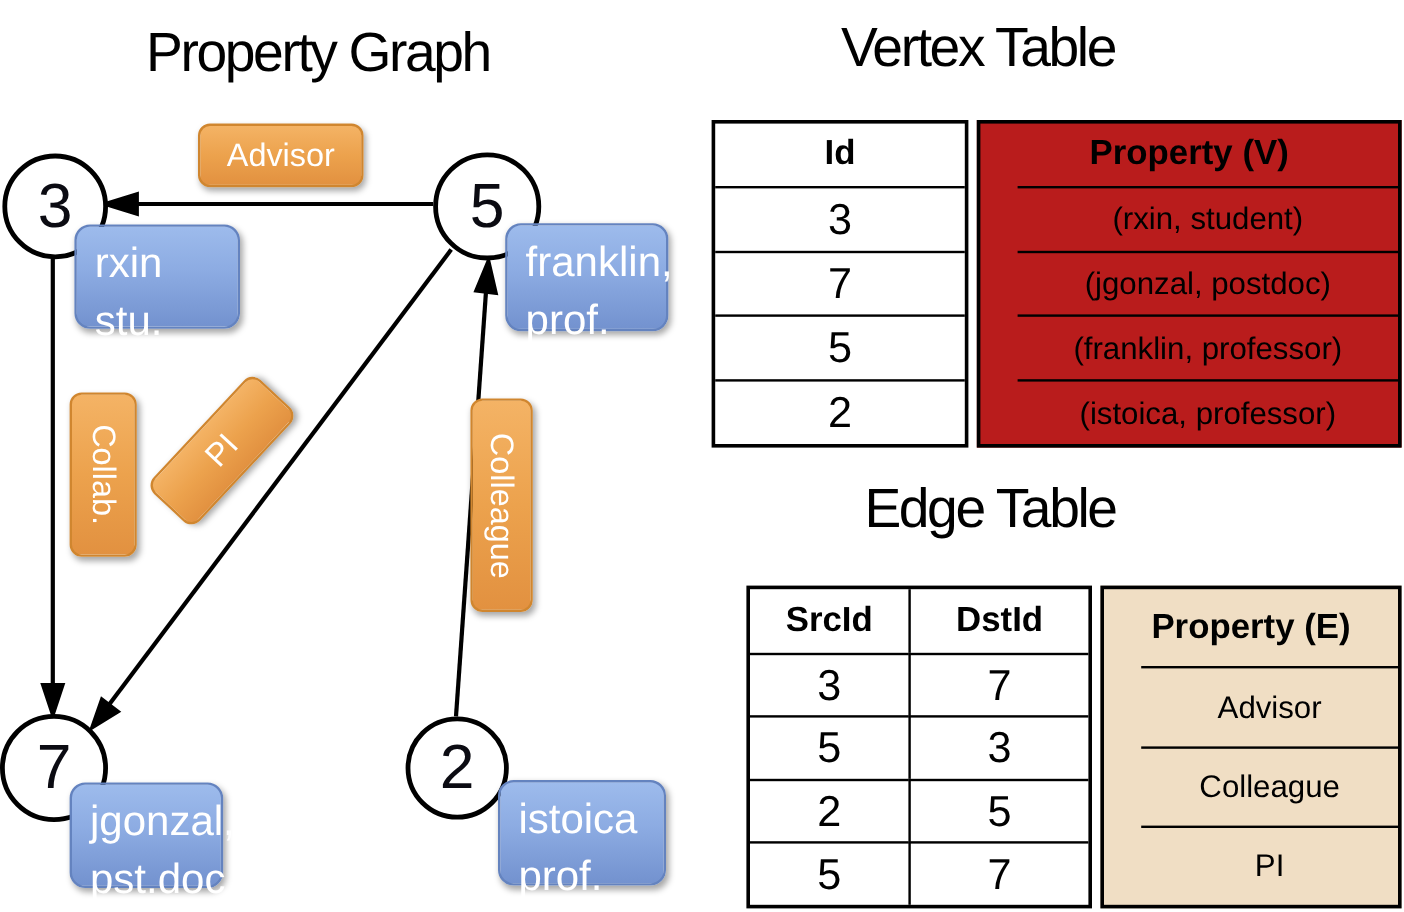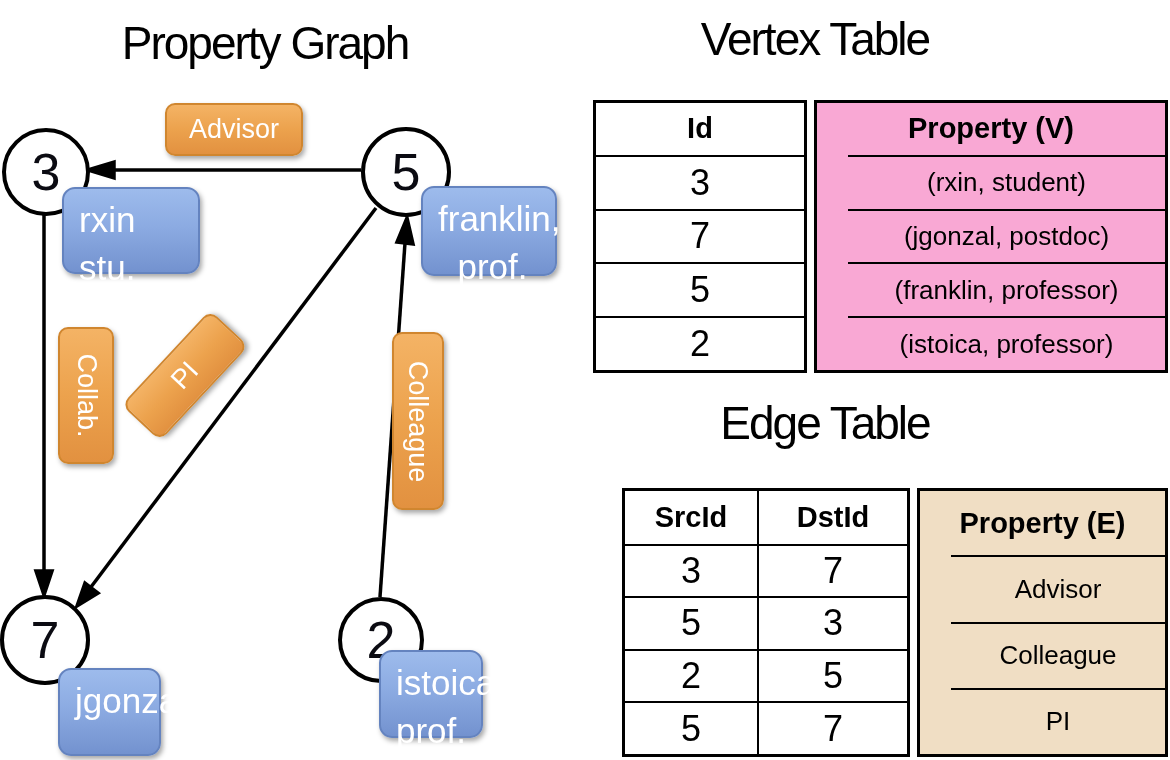--- a/index.html
+++ b/index.html
@@ -36,36 +36,36 @@
   #label-pi        { left:120px; top:349px; width:130px; height:53px; transform:rotate(-47deg); }
   #label-colleague { left:392px; top:332px; width:52px;  height:178px; }
   .vtext { transform:rotate(90deg); white-space:nowrap; }
 
   
   .vlabel { position:absolute; border-radius:13px; color:#fff; font-size:35px; line-height:1.38;
             background:linear-gradient(180deg,#9dbbec 0%,#8cabe2 45%,#7392cf 100%);
             border:2px solid #6483bf; padding:7px 8px 7px 15px;
             box-shadow:2px 3px 5px rgba(0,0,0,0.35); }
   #vlabel-rxin     { left:62px;  top:187px; width:138px; height:87px; }
-  #vlabel-franklin { left:421px; top:186px; width:136px; height:90px;text-align:center; }
-  #vlabel-jgonzal  { left:58px;  top:652px; width:103px; height:88px;margin-top:16px; }
-  #vlabel-istoica  { left:379px; top:650px; width:104px; height:88px; }
+  #vlabel-franklin { left:421px; top:186px; width:136px; height:90px; }
+  #vlabel-jgonzal  { left:58px;  top:652px; width:128px; height:88px; }
+  #vlabel-istoica  { left:415px; top:650px; width:140px; height:88px; }
 
   
   .tbl { position:absolute; display:flex; gap:7px; }
   #vertex-table { left:593px; top:100px; width:575px; height:273px; }
   #edge-table   { left:590px; top:488px; width:578px; height:269px;padding-left:32px; }
   .tcol { border:3px solid #000; display:flex; flex-direction:column; }
   .tcol .cell { flex:1; display:flex; align-items:center; justify-content:center; border-top:2px solid #000; }
   .tcol .cell:first-child { border-top:none; }
   .cell.hdr { font-weight:bold; font-size:29px; }
   .cell.num { font-size:36px; font-weight:300; }
   .cell.txt { font-size:26px; font-weight:300;margin-left:31px; }
   #vt-id-col   { width:214px; background:#fff; }
-  #vt-prop-col { flex:1; background:#f9a8d4; }
+  #vt-prop-col { flex:1; background:#b91c1c; }
   #et-ids { width:288px; background:#fff; border:3px solid #000;
             display:grid; grid-template-columns:132px 1fr; grid-template-rows:repeat(5,1fr); }
   #et-ids .gcell { display:flex; align-items:center; justify-content:center; }
   #et-ids .gcell.c2 { border-left:2px solid #000; }
   #et-ids .gcell.r  { border-top:2px solid #000; }
   #et-prop-col { flex:1; background:#f0dec4; }
 </style>
 </head>
 <body>
 
@@ -121,20 +121,21 @@
   <div class="vlabel" id="vlabel-rxin">
     <div>rxin</div>
     <div>stu.</div>
   </div>
   <div class="vlabel" id="vlabel-franklin">
     <div>franklin,</div>
     <div>prof.</div>
   </div>
   <div class="vlabel" id="vlabel-jgonzal">
     <div>jgonzal,</div>
+    <div>pst.doc.</div>
   </div>
   <div class="vlabel" id="vlabel-istoica">
     <div>istoica</div>
     <div>prof.</div>
   </div>
 
   <div class="tbl" id="vertex-table">
     <div class="tcol" id="vt-id-col">
       <div class="cell hdr">Id</div>
       <div class="cell num">3</div>

